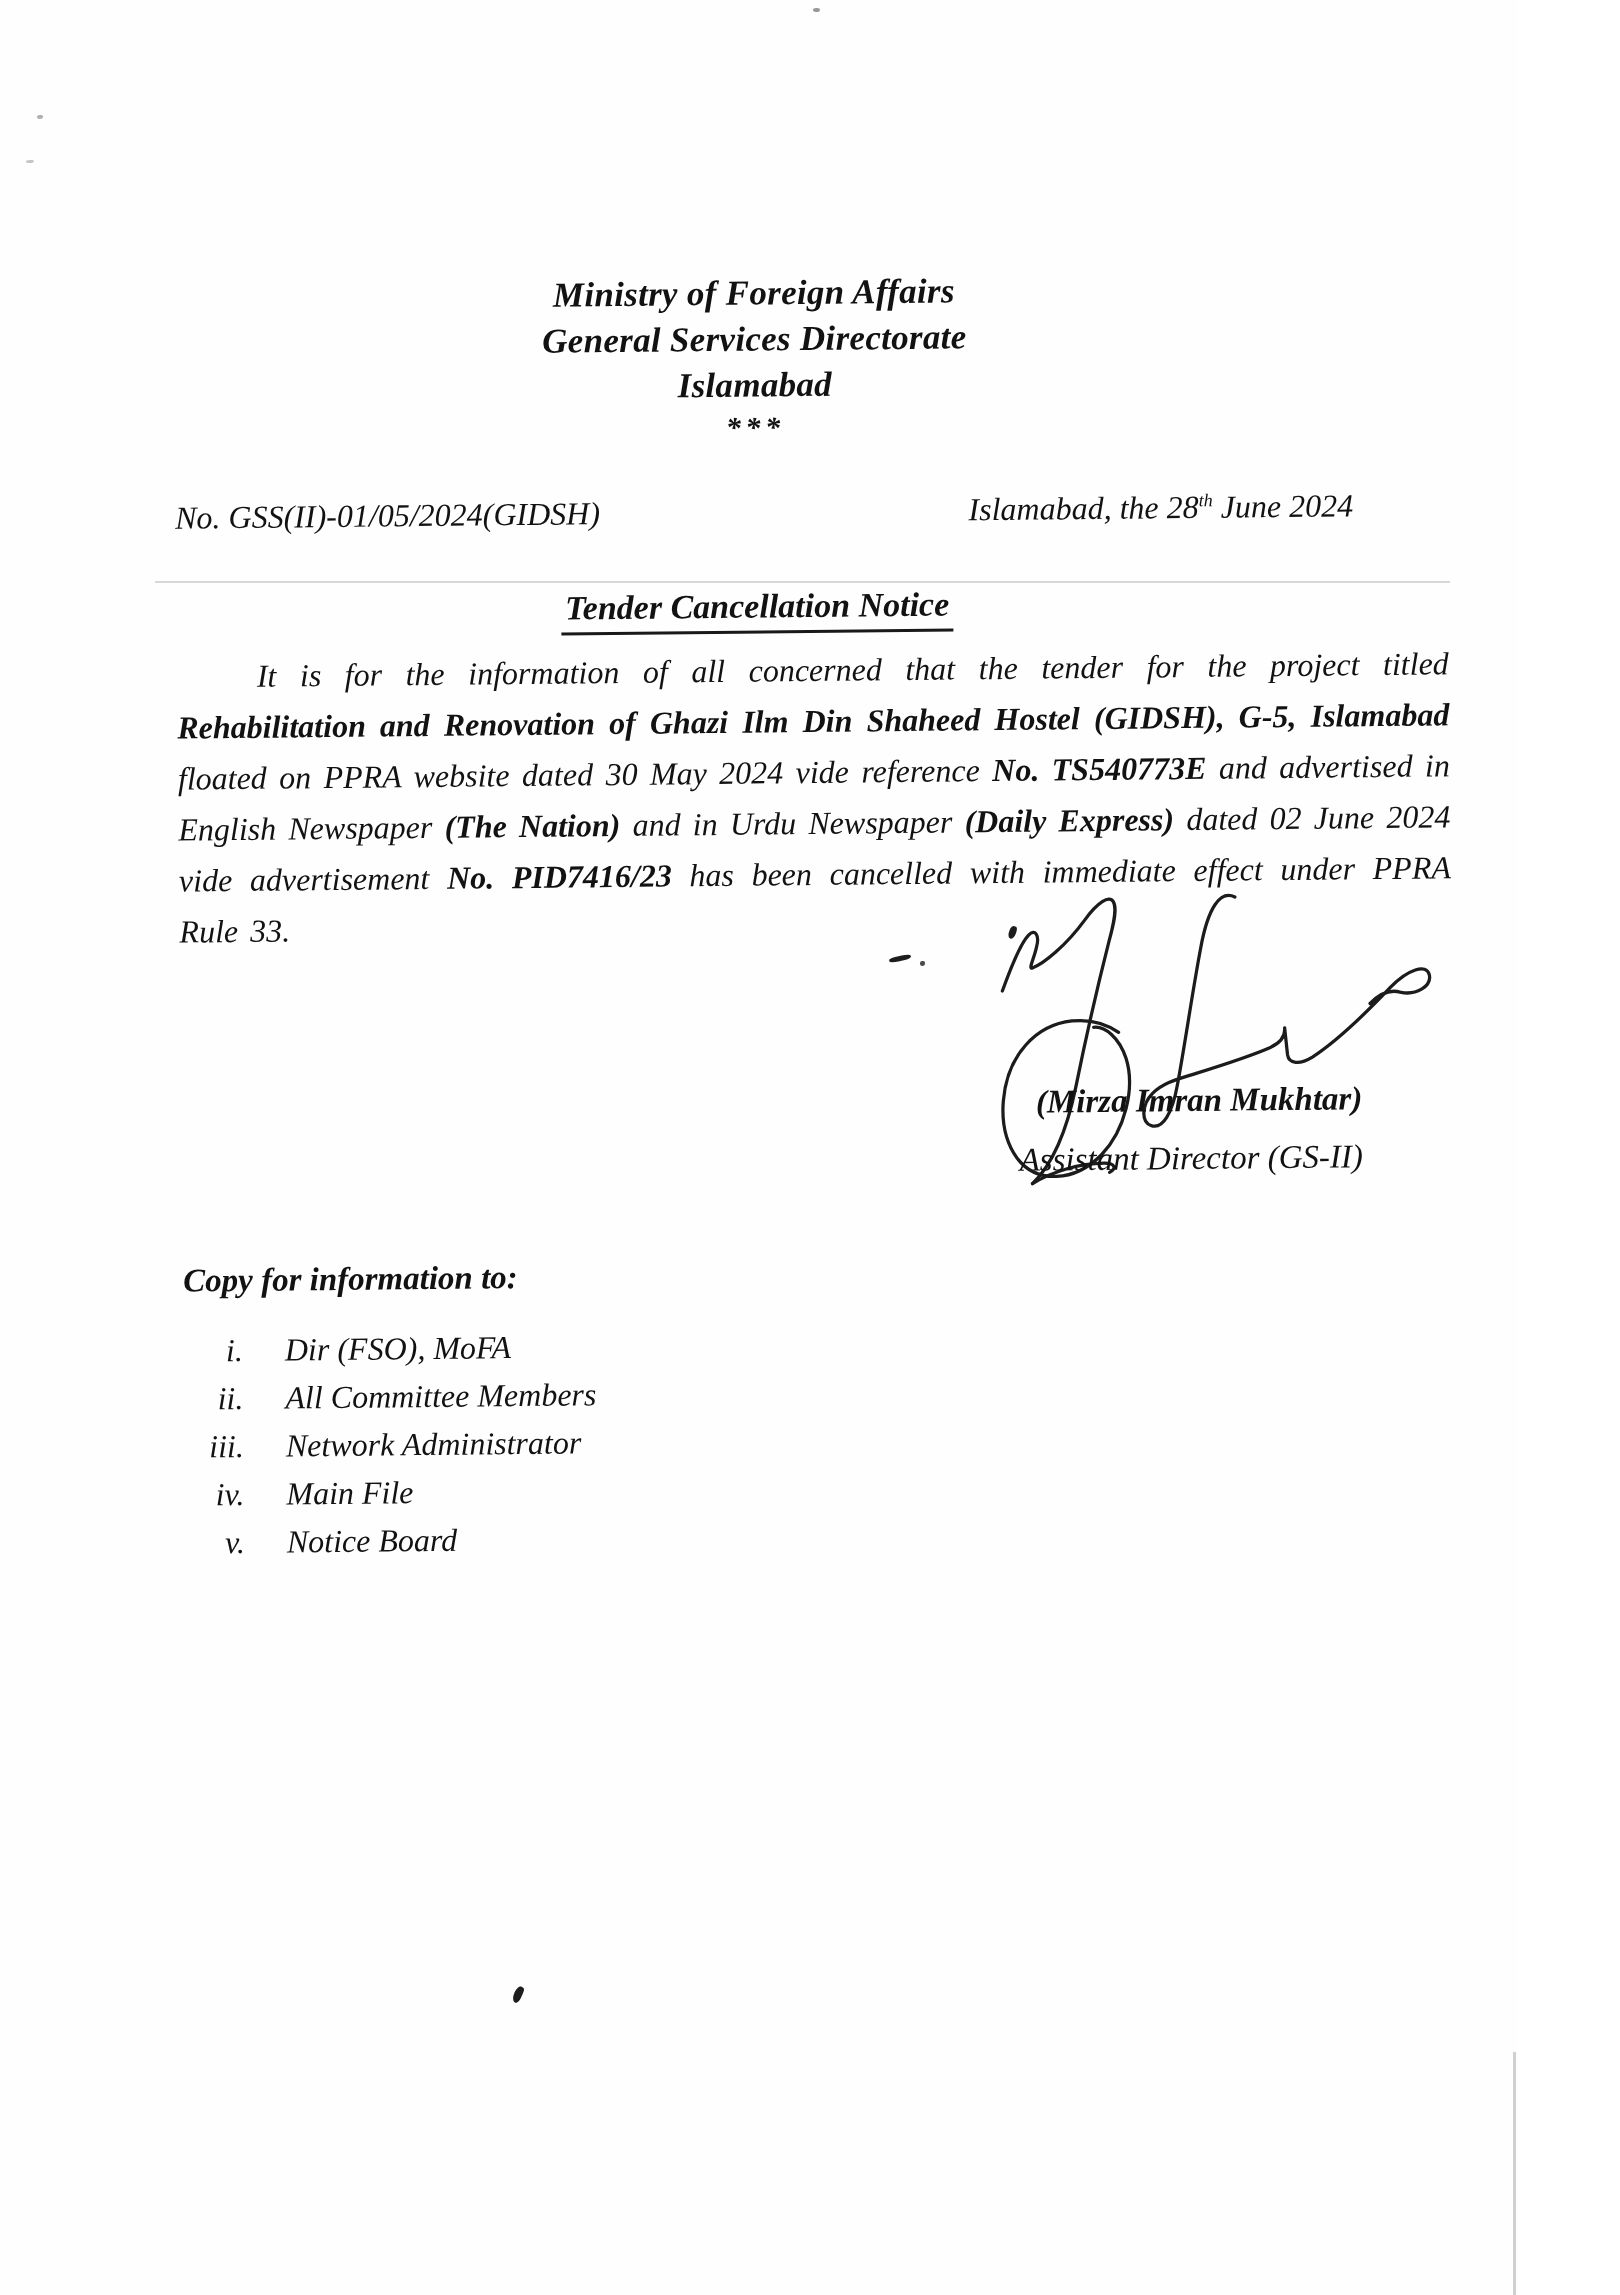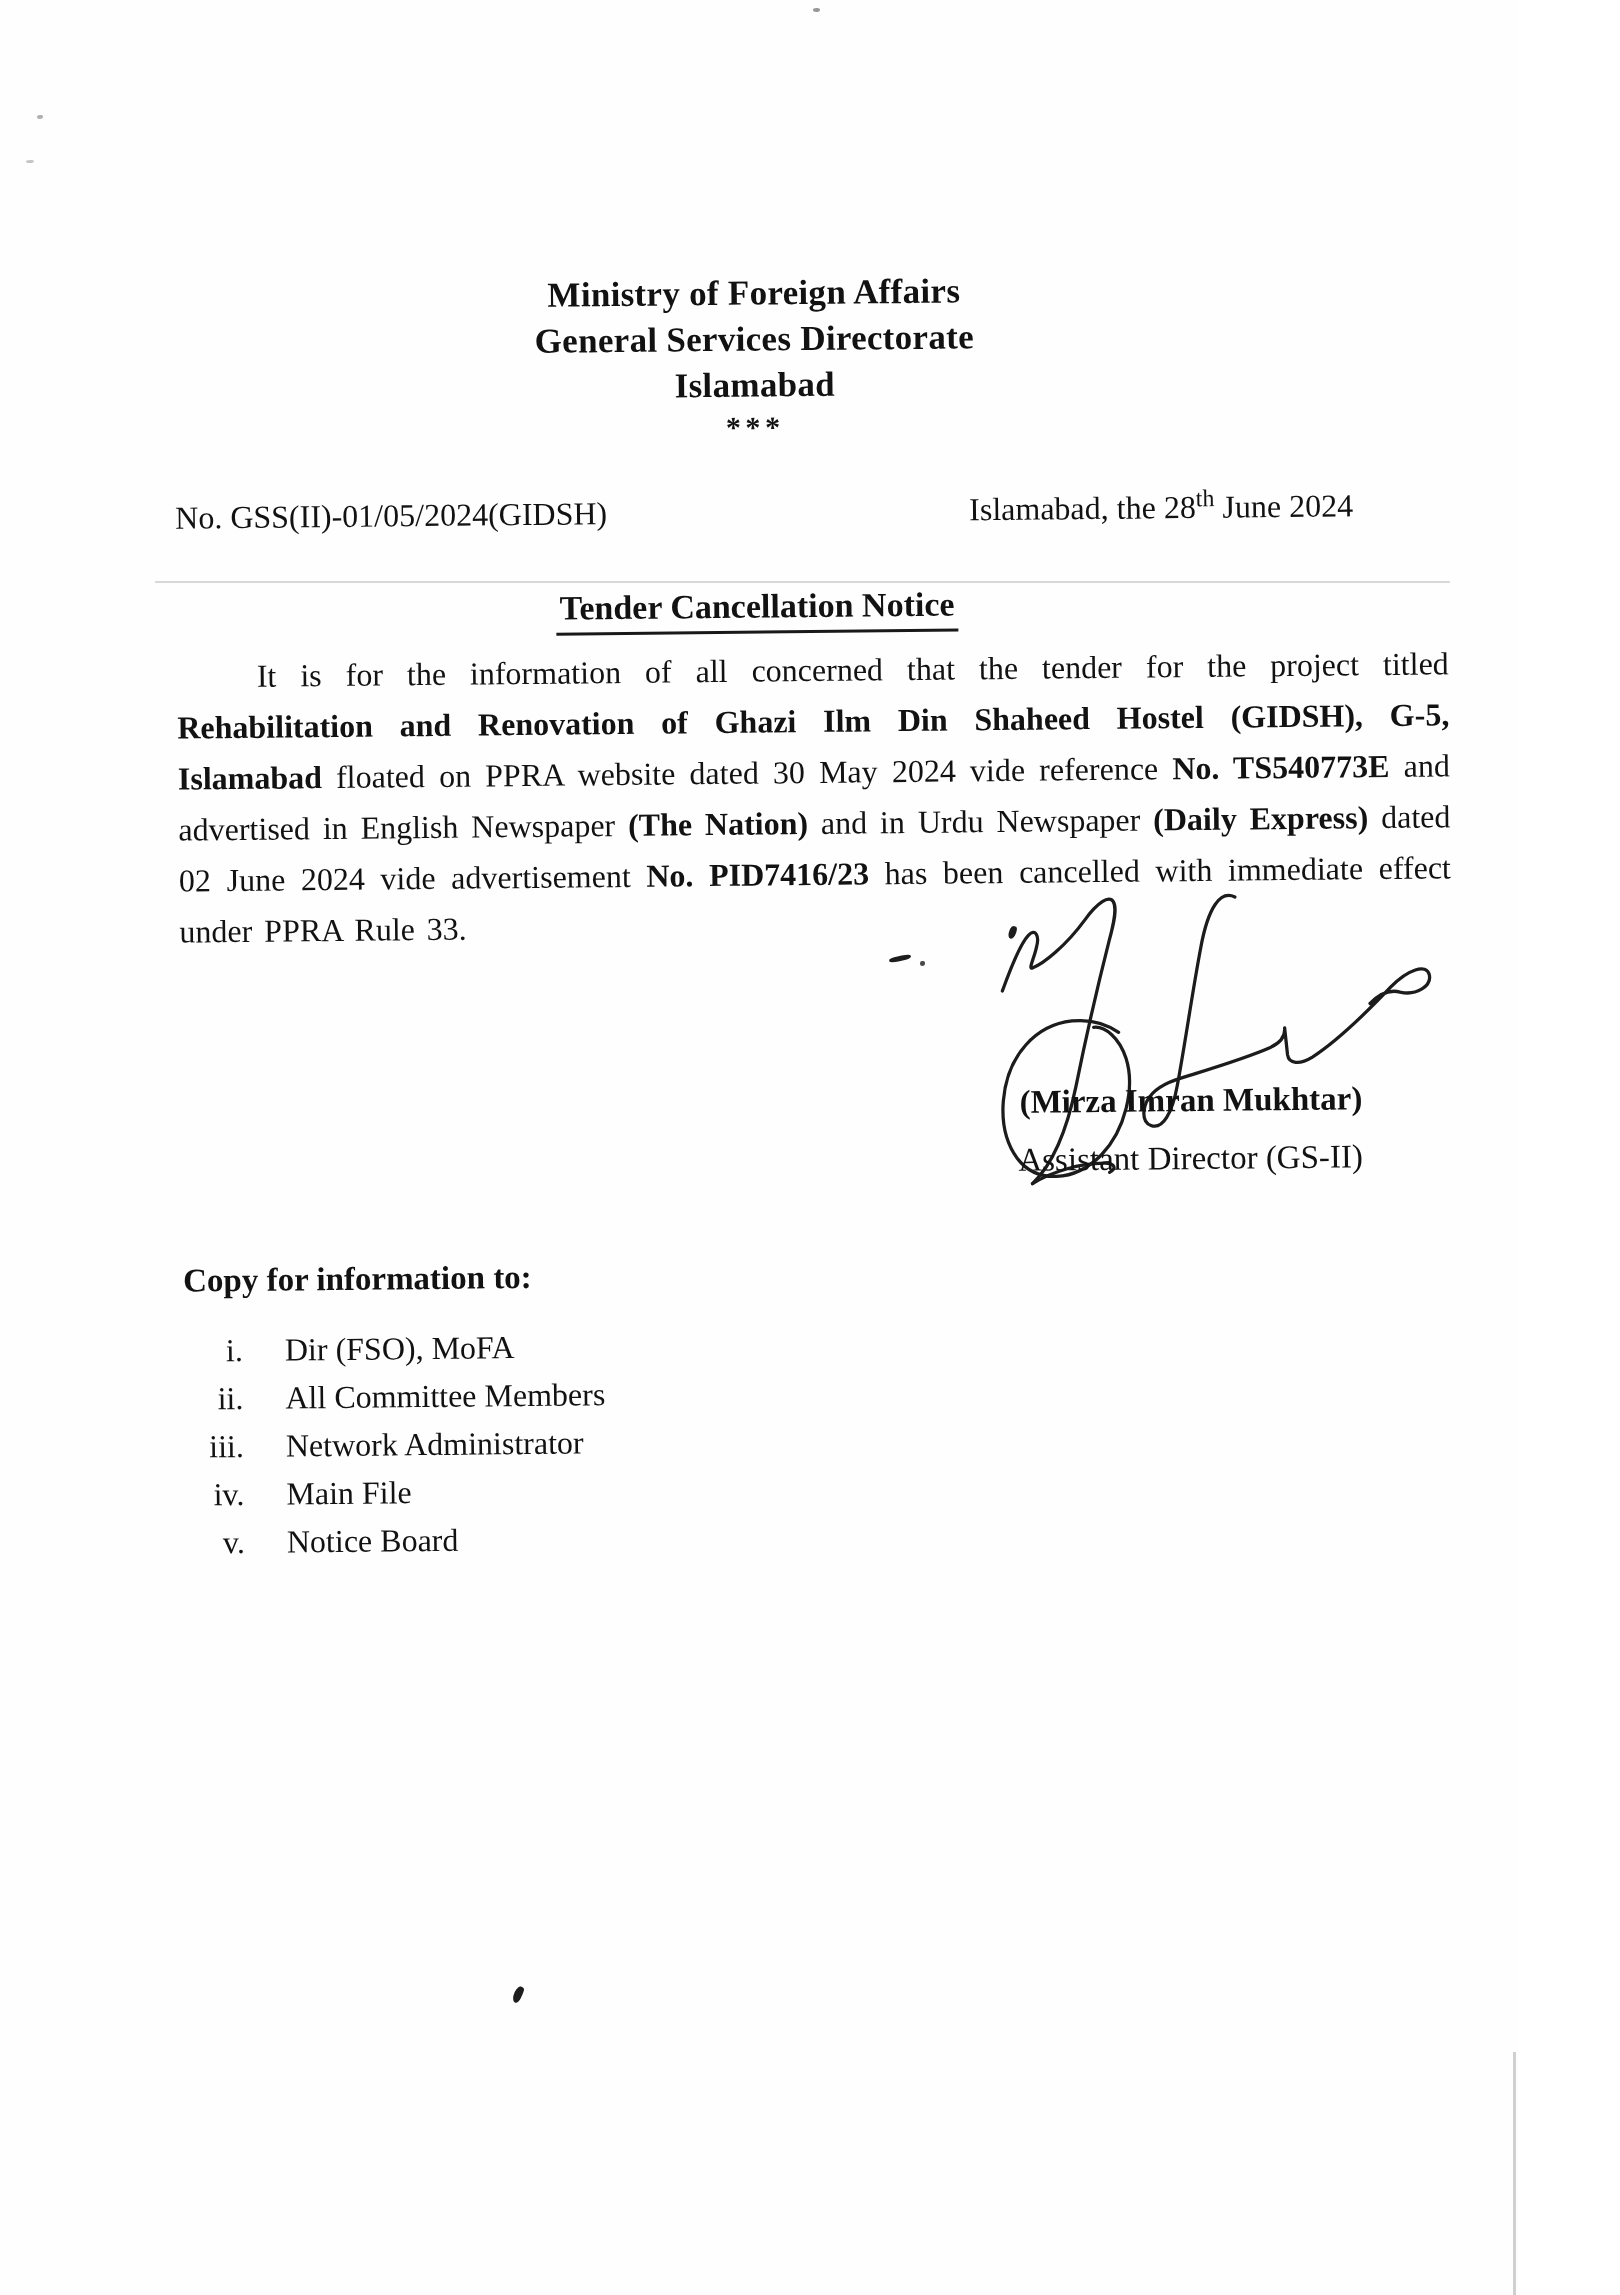--- a/index.html
+++ b/index.html
@@ -8,20 +8,21 @@
     background: #ffffff;
   }
   .page {
     position: relative;
     width: 1518px;
     height: 2295px;
     background: #fefefe;
     overflow: hidden;
     font-family: "Liberation Serif", "DejaVu Serif", serif;
     color: #121212;
+    font-style: italic;
   }
   
   .tilt {
     position: absolute;
     inset: 0;
     transform: rotate(-0.6deg);
     transform-origin: 810px 786px;
   }
 
   .letterhead {
@@ -45,21 +46,21 @@
     position: absolute;
     top: 493px;
     left: 178px;
     right: 162px;
     display: flex;
     justify-content: space-between;
     align-items: baseline;
     font-size: 32px;
   }
   .refrow sup {
-    font-size: 24px;
+    font-size: 18px;
     line-height: 0;
     vertical-align: super;
   }
 
   .title-wrap {
     position: absolute;
     top: 587px;
     left: 0;
     width: 100%;
     text-align: center;

